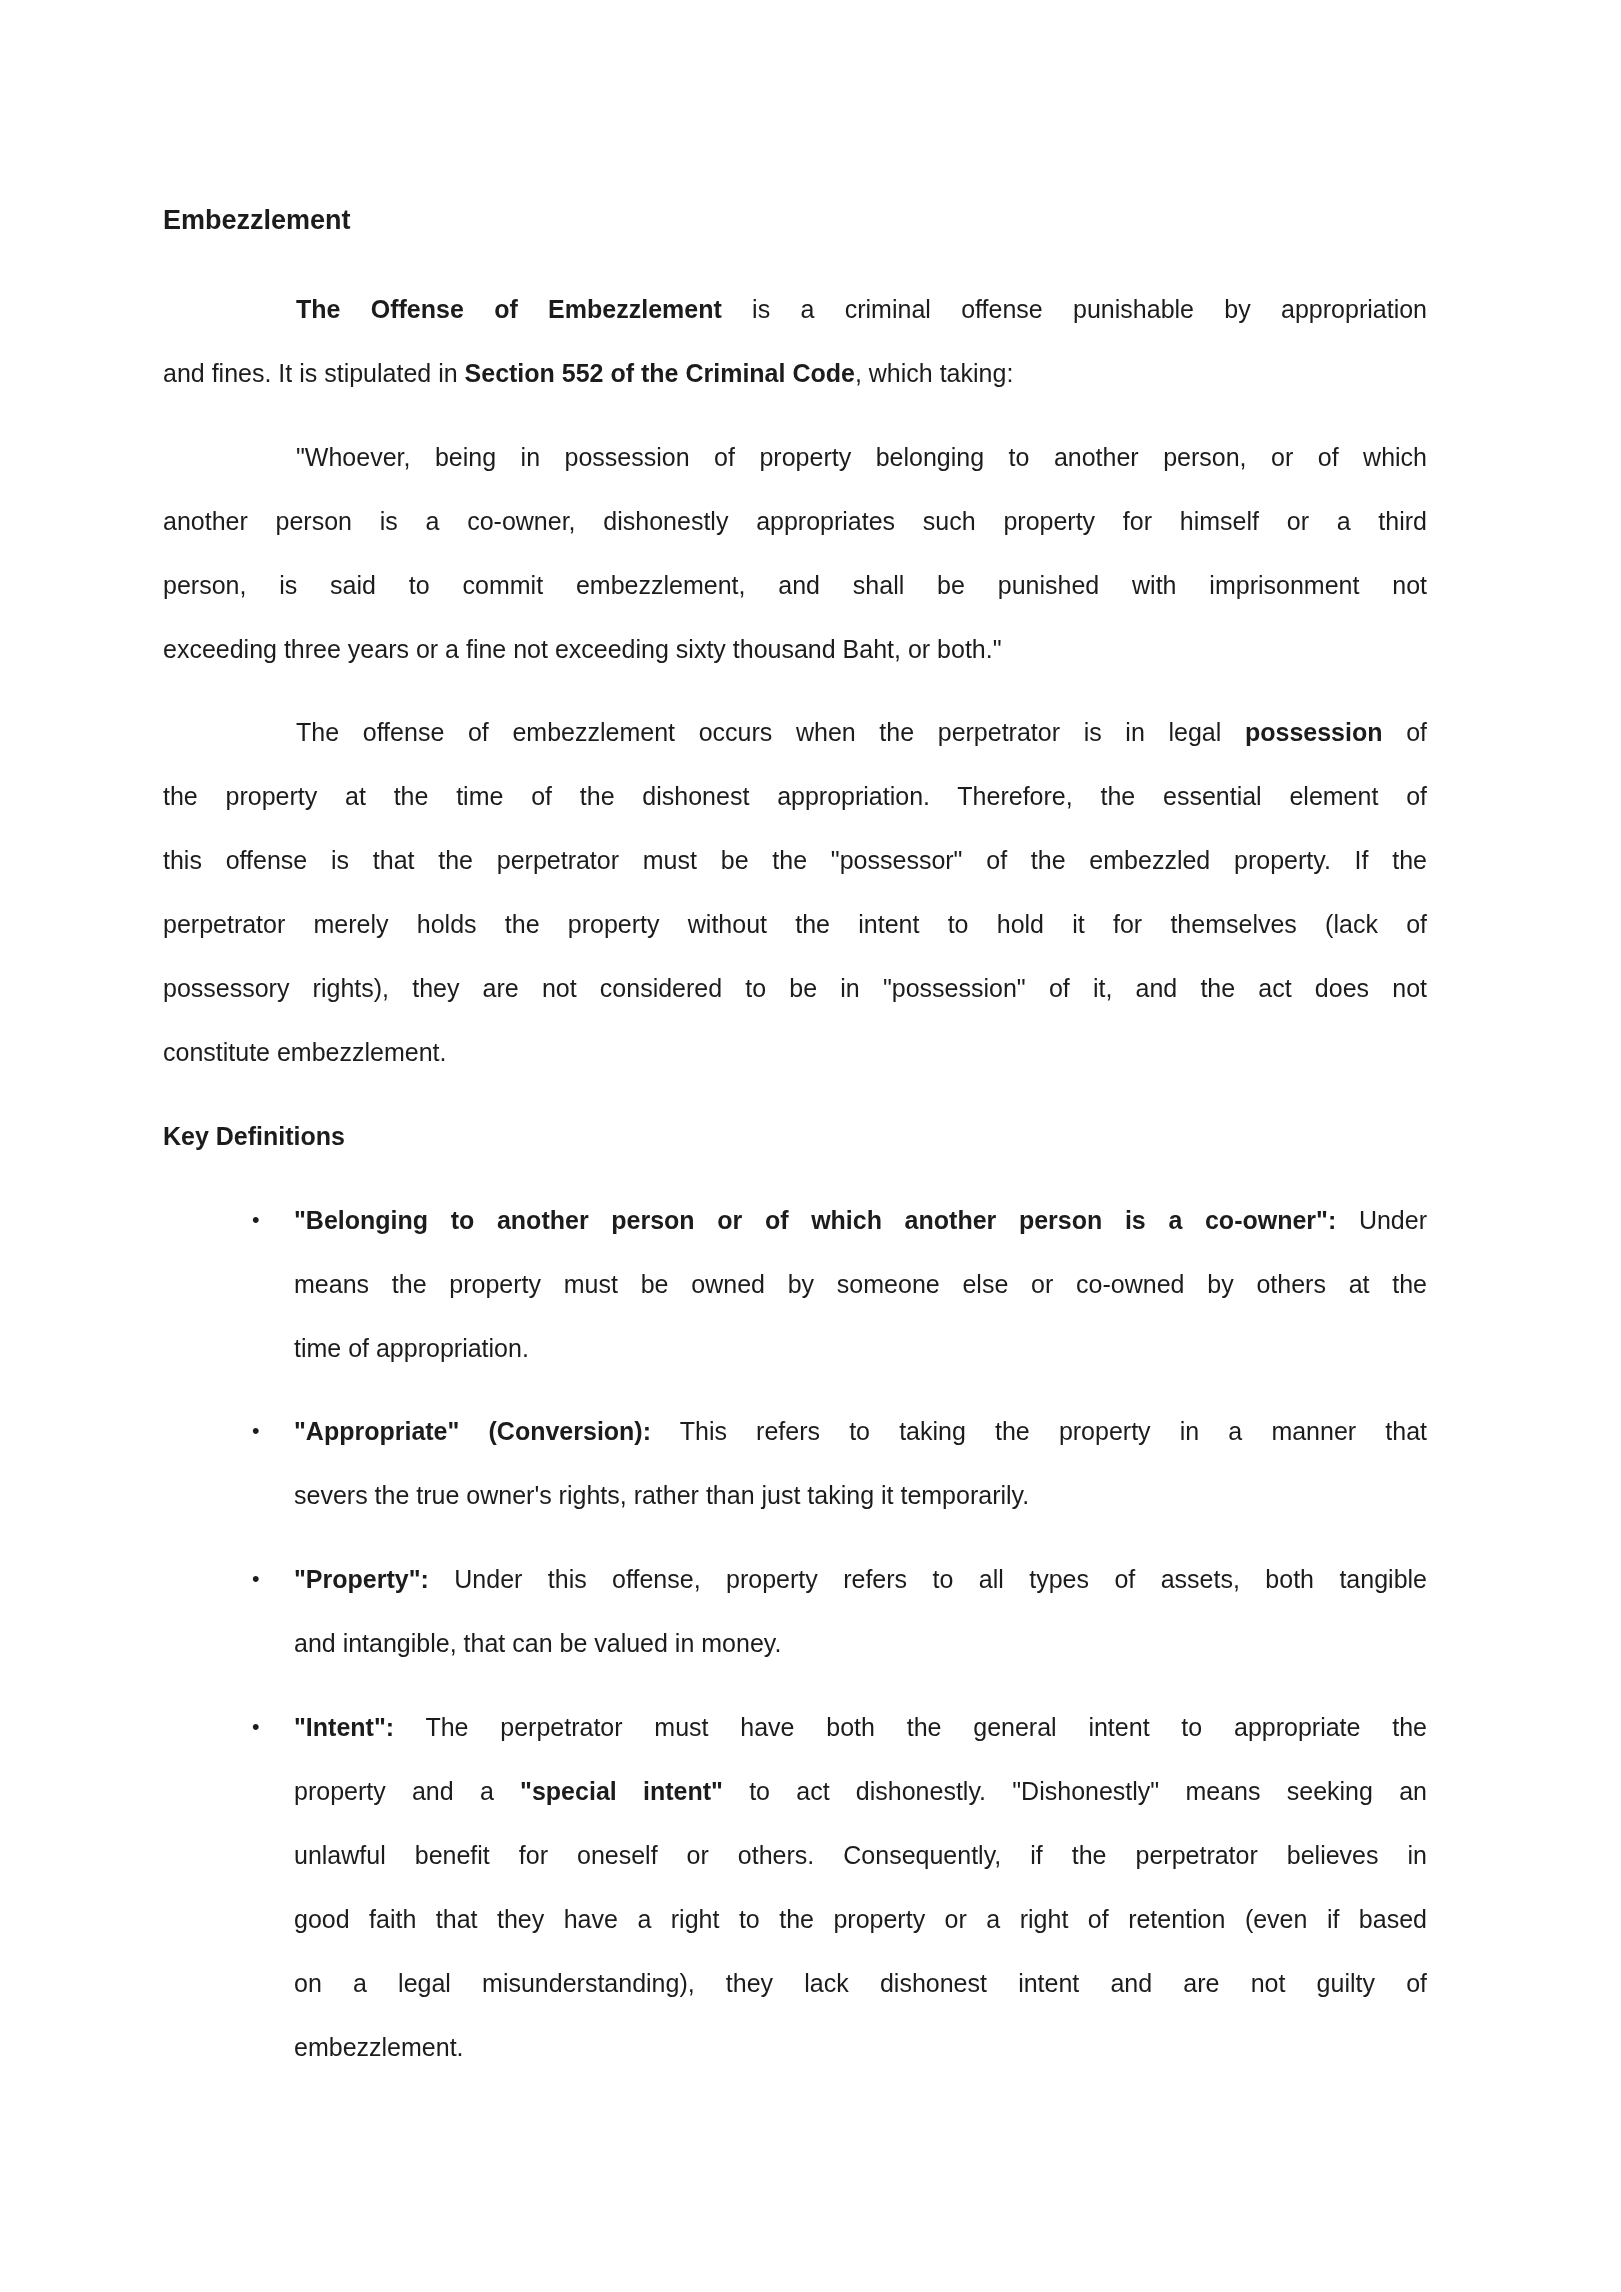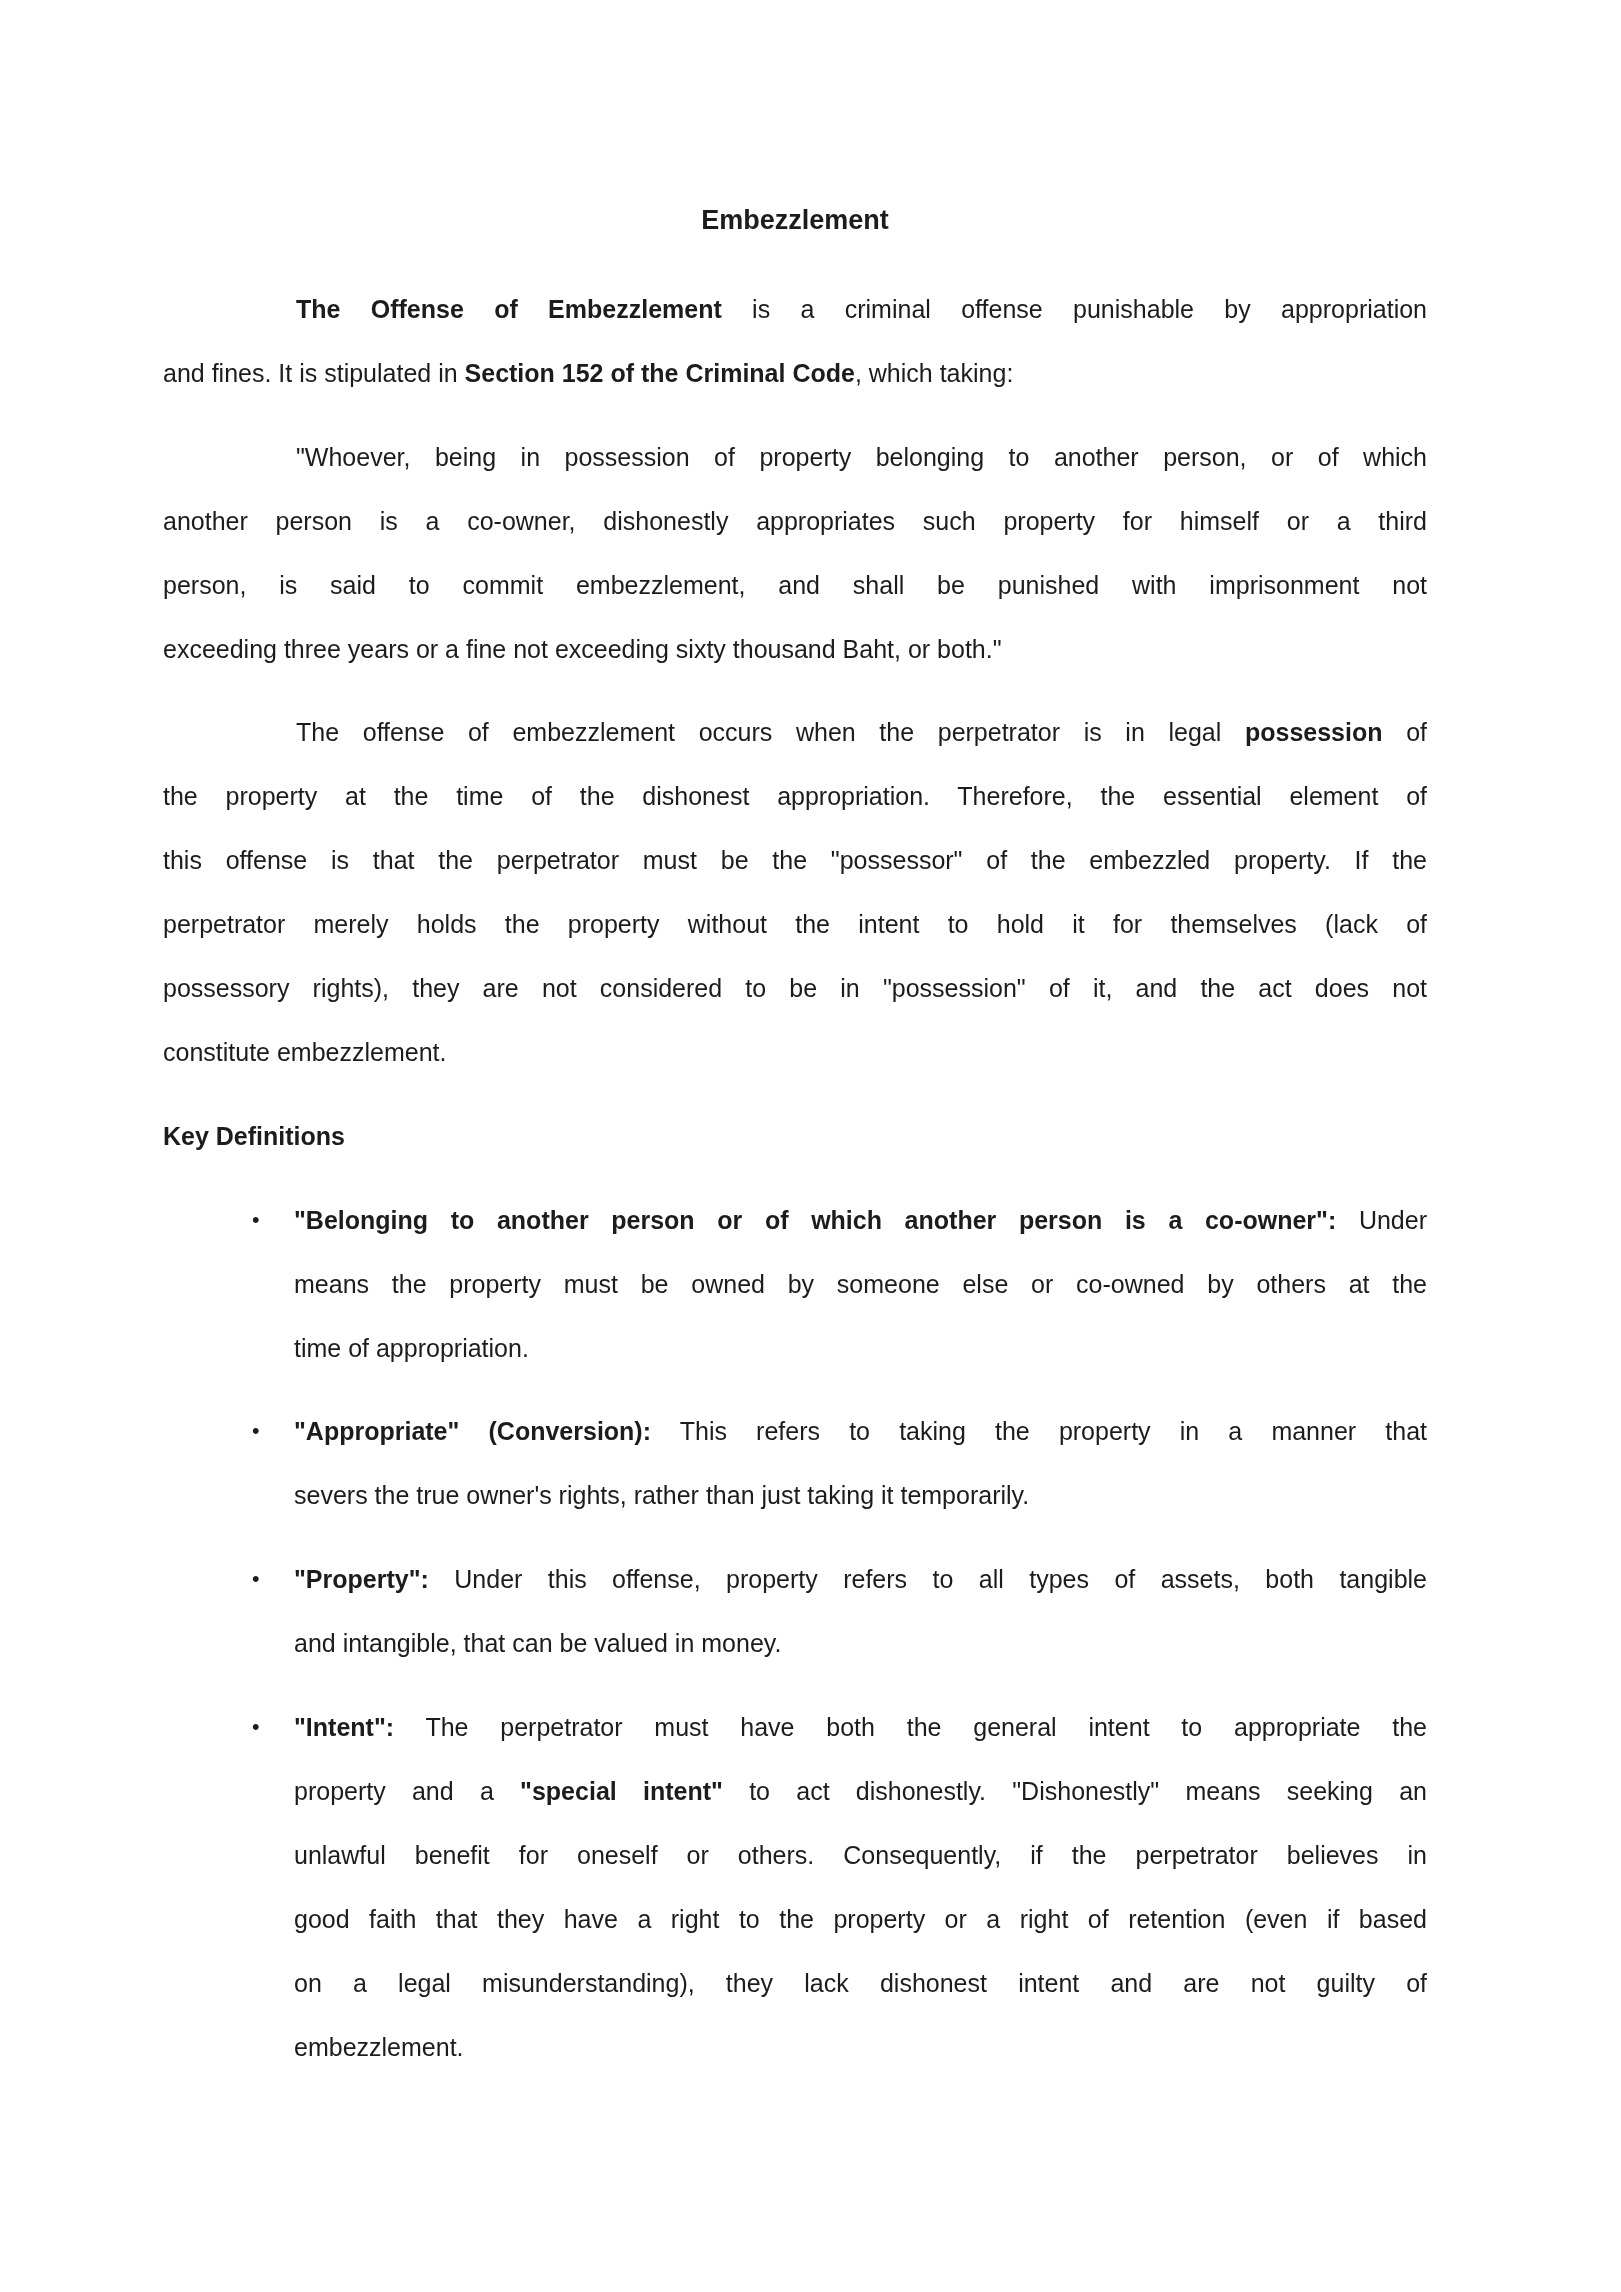--- a/index.html
+++ b/index.html
@@ -19,21 +19,21 @@
   .doc {
     position: absolute;
     left: 163px;
     top: 188px;
     width: 1264px;
   }
   .title {
     font-size: 27px;
     font-weight: bold;
     line-height: 64px;
-    text-align: center;
+    text-align: left;
     margin-bottom: 25px;
   }
   .block {
     font-size: 25px;
     line-height: 64px;
     margin-bottom: 19.7px;
   }
   .heading .line {
     font-weight: bold;
     text-align: center;
@@ -70,21 +70,21 @@
 </style>
 </head>
 <body>
 
 <div class="page">
   <div class="doc">
     <div class="title">Embezzlement</div>
     <div id="blocks">
         <div class="block para">
           <div class="line first-indent"><span class="b">The Offense of Embezzlement</span><span> is a criminal offense punishable by appropriation</span></div>
-          <div class="line last"><span>and fines. It is stipulated in </span><span class="b">Section 152 of the Criminal Code</span><span>, which taking:</span></div>
+          <div class="line last"><span>and fines. It is stipulated in </span><span class="b">Section 552 of the Criminal Code</span><span>, which taking:</span></div>
         </div>
         <div class="block para">
           <div class="line first-indent"><span>"Whoever, being in possession of property belonging to another person, or of which</span></div>
           <div class="line"><span>another person is a co-owner, dishonestly appropriates such property for himself or a third</span></div>
           <div class="line"><span>person, is said to commit embezzlement, and shall be punished with imprisonment not</span></div>
           <div class="line last"><span>exceeding three years or a fine not exceeding sixty thousand Baht, or both."</span></div>
         </div>
         <div class="block para">
           <div class="line first-indent"><span>The offense of embezzlement occurs when the perpetrator is in legal </span><span class="b">possession</span><span> of</span></div>
           <div class="line"><span>the property at the time of the dishonest appropriation. Therefore, the essential element of</span></div>

